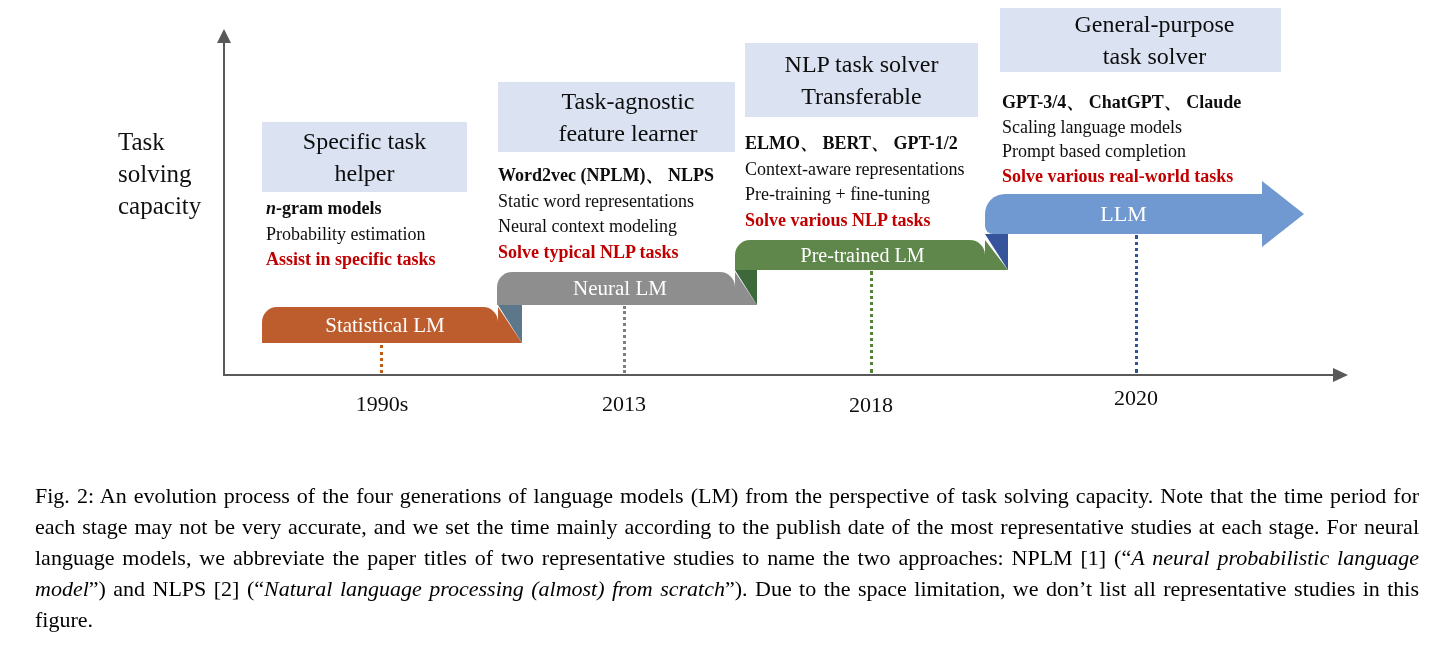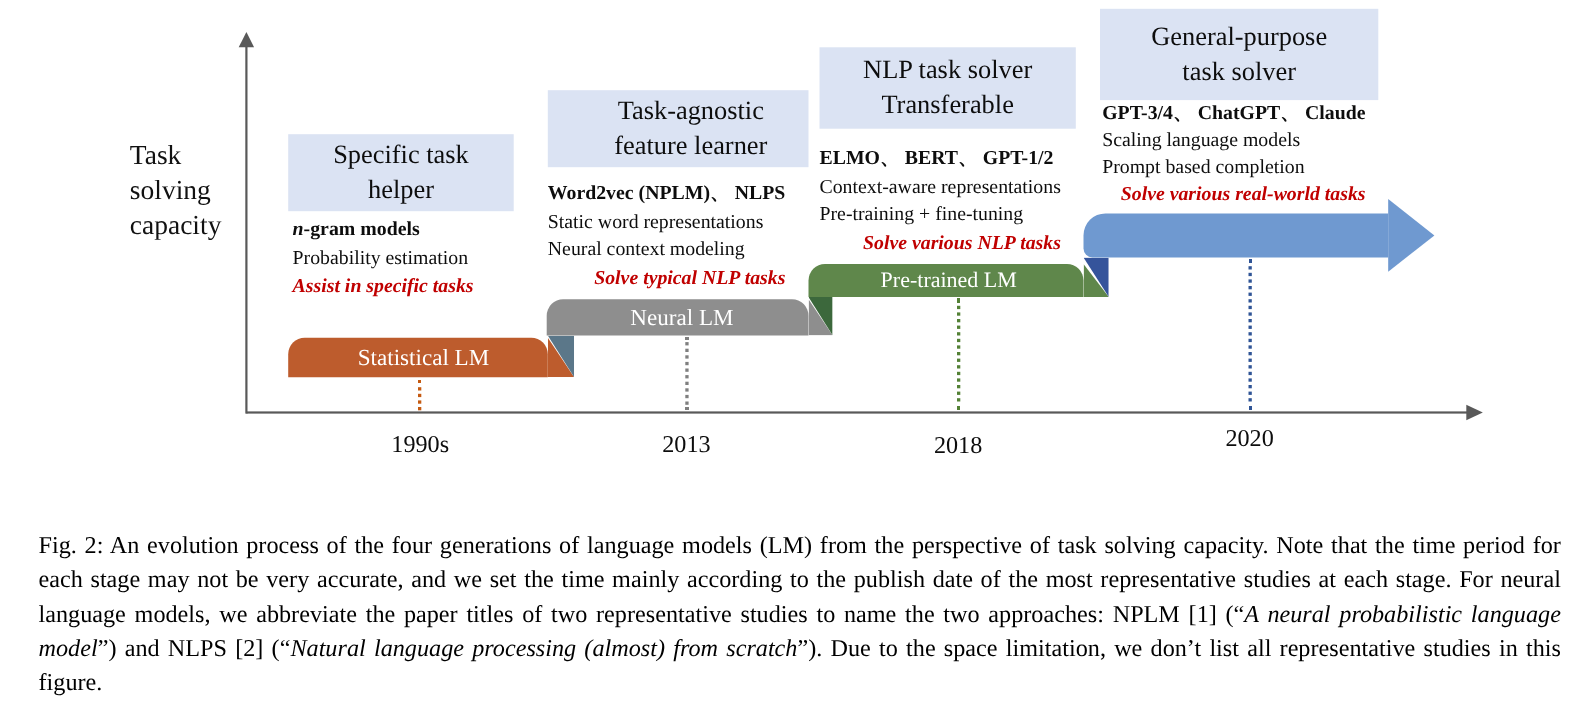--- a/index.html
+++ b/index.html
@@ -20,21 +20,21 @@
 
   
   .hdr{position:absolute;background:#dbe3f3;display:flex;flex-direction:column;
        justify-content:center;align-items:center;text-align:center;
        font-size:24px;line-height:32px;color:#0d0d0d;}
 
   
   .info{position:absolute;font-size:18px;line-height:25.5px;white-space:nowrap;color:#0d0d0d;}
   .info .b{font-weight:bold;}
   .info .it{font-style:italic;}
-  .info .red{color:#c00000;font-weight:bold;font-style:italic;text-align:right;}
+  .info .red{color:#c00000;font-weight:bold;}
 
   
   .ribbon-body{position:absolute;}
   .rb-round{border-radius:15px 15px 0 0;}
   .rb-llm{border-radius:20px 0 0 8px;}
   .tail{position:absolute;clip-path:polygon(0 0,100% 100%,0 100%);}
   .fold{position:absolute;clip-path:polygon(0 0,100% 0,100% 100%);}
   .rlabel{position:absolute;color:#ffffff;text-align:center;font-size:21px;}
   .llm-head{position:absolute;width:0;height:0;
             border-top:33px solid transparent;border-bottom:33px solid transparent;
@@ -108,32 +108,32 @@
     <div>Pre-training + fine-tuning</div>
     <div class="red">Solve various NLP tasks</div>
   </div>
   <div class="fold" style="left: 735px; top: 270px; width: 22px; height: 35px; background: rgb(60, 104, 60);"></div>
   <div class="ribbon-body rb-round" style="left: 735px; top: 240px; width: 250px; height: 30px; background: rgb(95, 135, 75);"></div>
   <div class="tail" style="left: 985px; top: 240px; width: 23px; height: 30px; background: rgb(95, 135, 75);"></div>
   <div class="rlabel" style="left:735px;top:240px;width:255px;line-height:30px;font-size:20px;">Pre-trained LM</div>
   <div class="dot" style="left: 870px; top: 271px; height: 102px; border-left-color: rgb(83, 129, 53);"></div>
   <div class="year" style="left:831px;top:392px;">2018</div>
 
-  <div class="hdr" style="left:1000px;top:8px;width:253px;height:83px;">
+  <div class="hdr" style="left:1000px;top:8px;width:253px;height:64px;padding-left:28px;">
     <div>General-purpose</div>
     <div>task solver</div>
   </div>
   <div class="info" style="left:1002px;top:90px;line-height:24.5px;">
     <div class="b">GPT-3/4、 ChatGPT、 Claude</div>
     <div>Scaling language models</div>
     <div>Prompt based completion</div>
     <div class="red">Solve various real-world tasks</div>
   </div>
   <div class="fold" style="left: 985px; top: 234px; width: 23px; height: 36px; background: rgb(53, 84, 155);"></div>
   <div class="ribbon-body rb-llm" style="left: 985px; top: 194px; width: 277px; height: 40px; background: rgb(111, 153, 208);"></div>
   <div class="llm-head" style="left: 1262px; top: 181px; border-left-color: rgb(111, 153, 208);"></div>
-  <div class="rlabel" style="left:985px;top:194px;width:277px;line-height:40px;font-size:22px;margin-top:28px;">LLM</div>
+  <div class="rlabel" style="left:985px;top:194px;width:277px;line-height:40px;font-size:22px;">LLM</div>
   <div class="dot" style="left: 1135px; top: 235px; height: 138px; border-left-color: rgb(47, 84, 150);"></div>
   <div class="year" style="left:1096px;top:385px;">2020</div>
 
   <p class="caption"><span>Fig. 2: An evolution process of the four generations of language models (LM) from the perspective of task solving capacity. Note that the time period for each stage may not be very accurate, and we set the time mainly according to the publish date of the most representative studies at each stage. For neural language models, we abbreviate the paper titles of two representative studies to name the two approaches: NPLM [1] (“</span><span class="it">A neural probabilistic language model</span><span>”) and NLPS [2] (“</span><span class="it">Natural language processing (almost) from scratch</span><span>”). Due to the space limitation, we don’t list all representative studies in this figure.</span></p>
 
 </div>
 
 </body></html>

